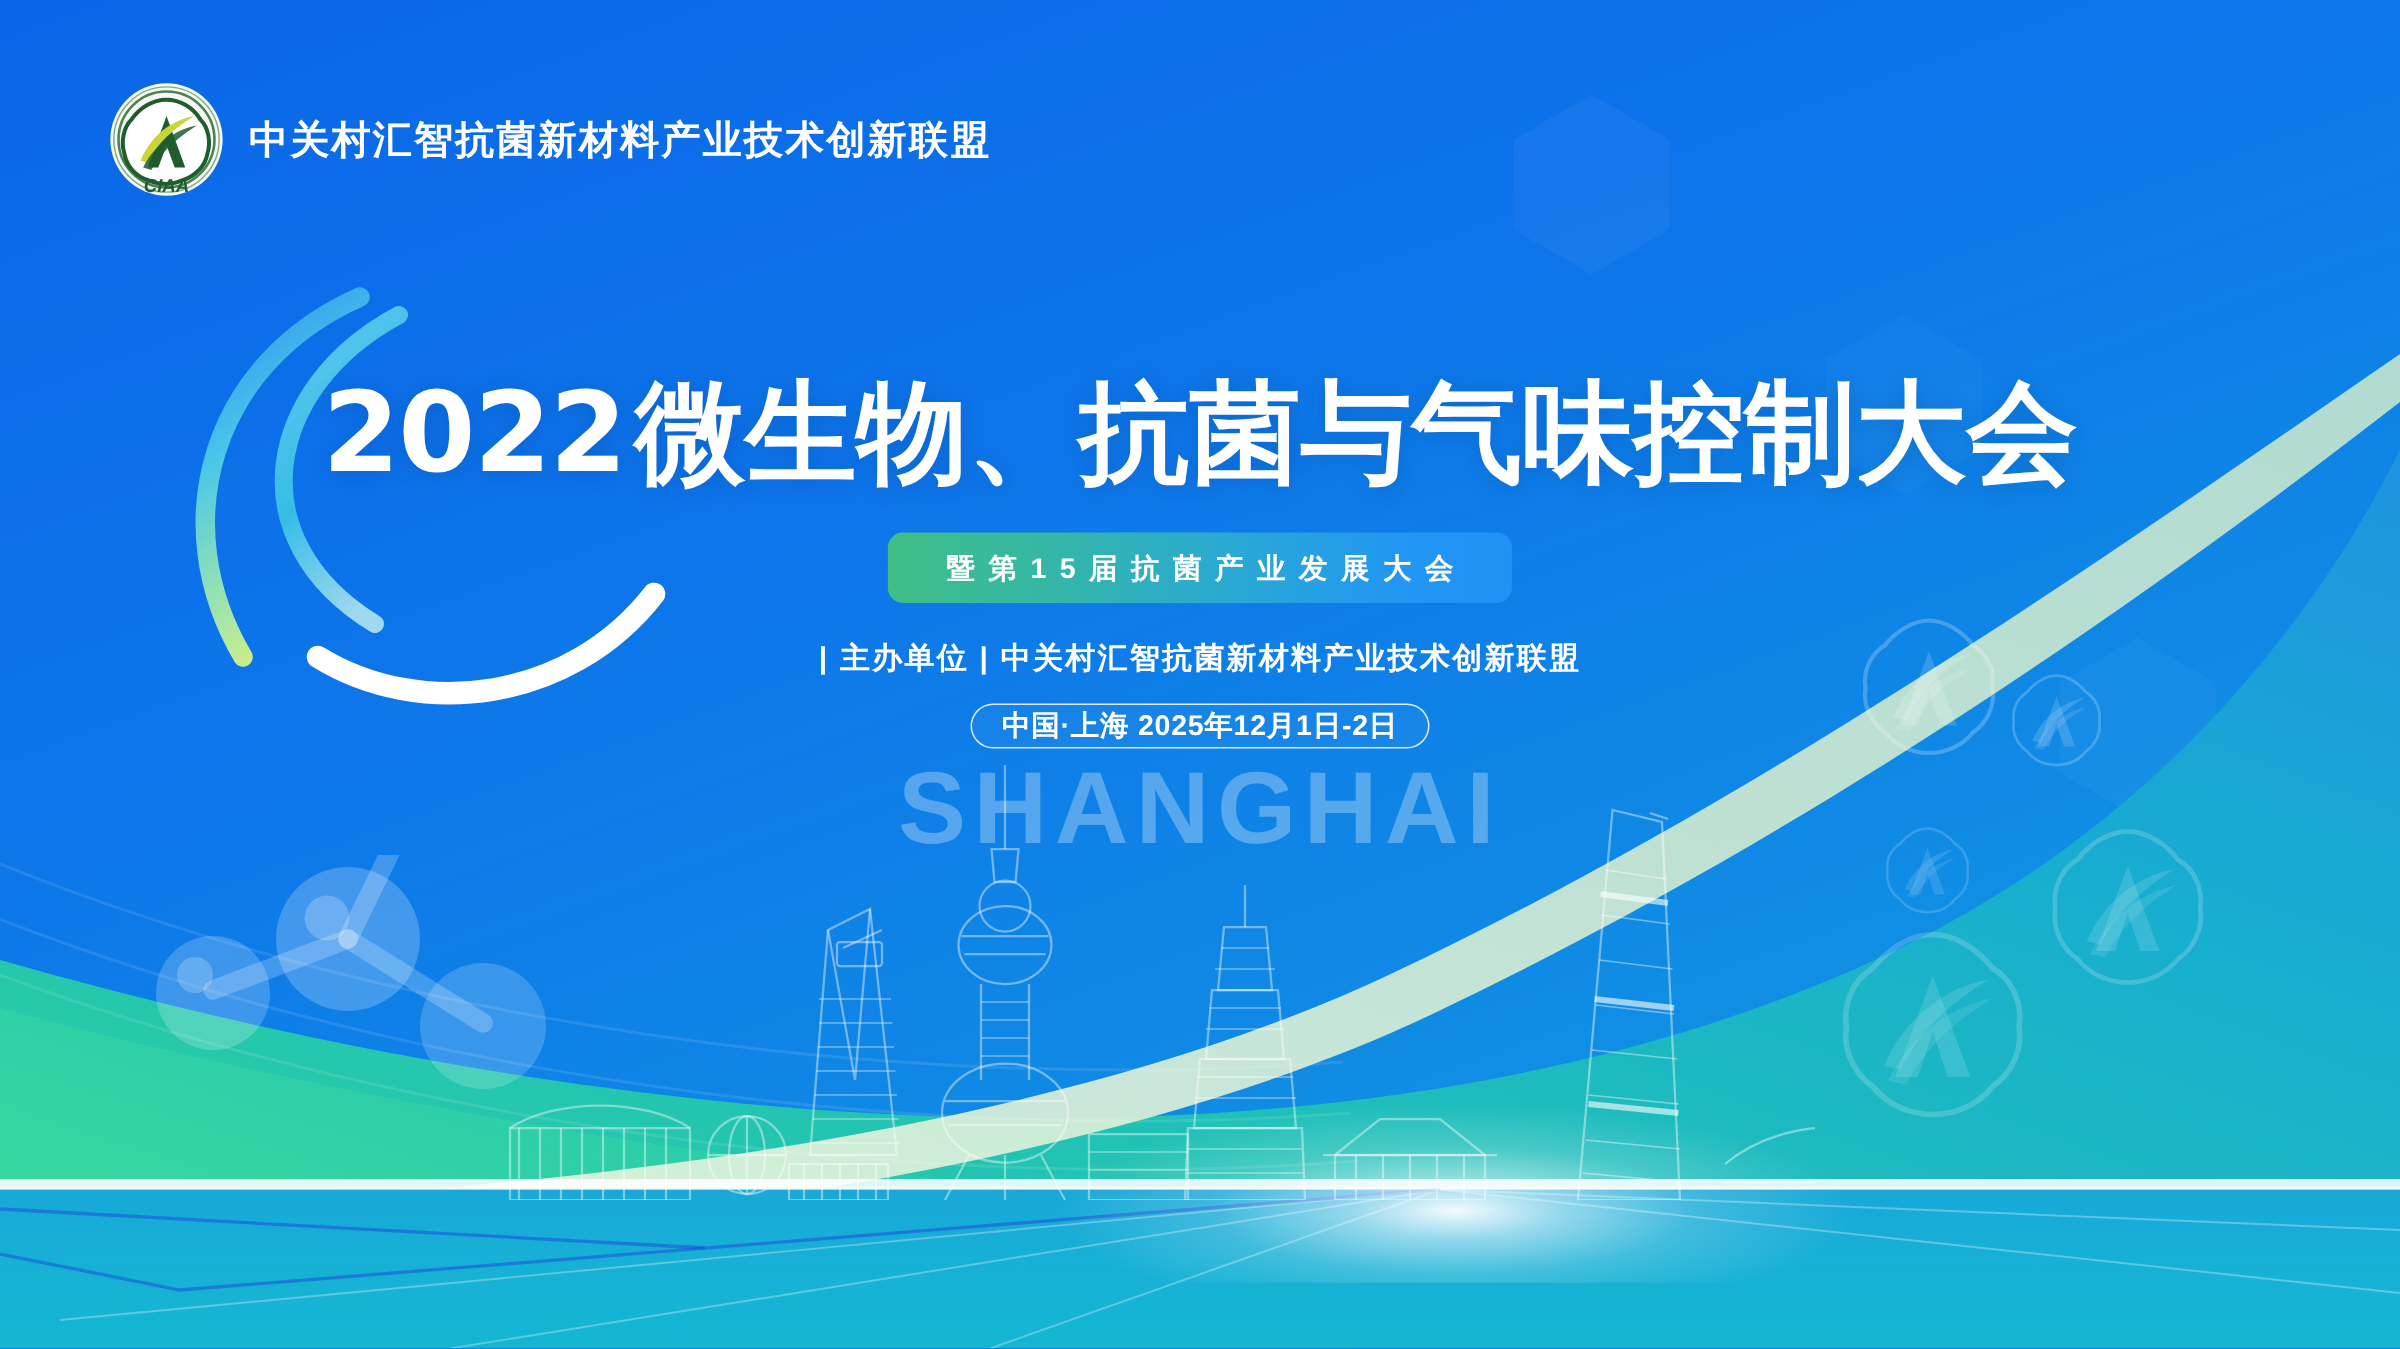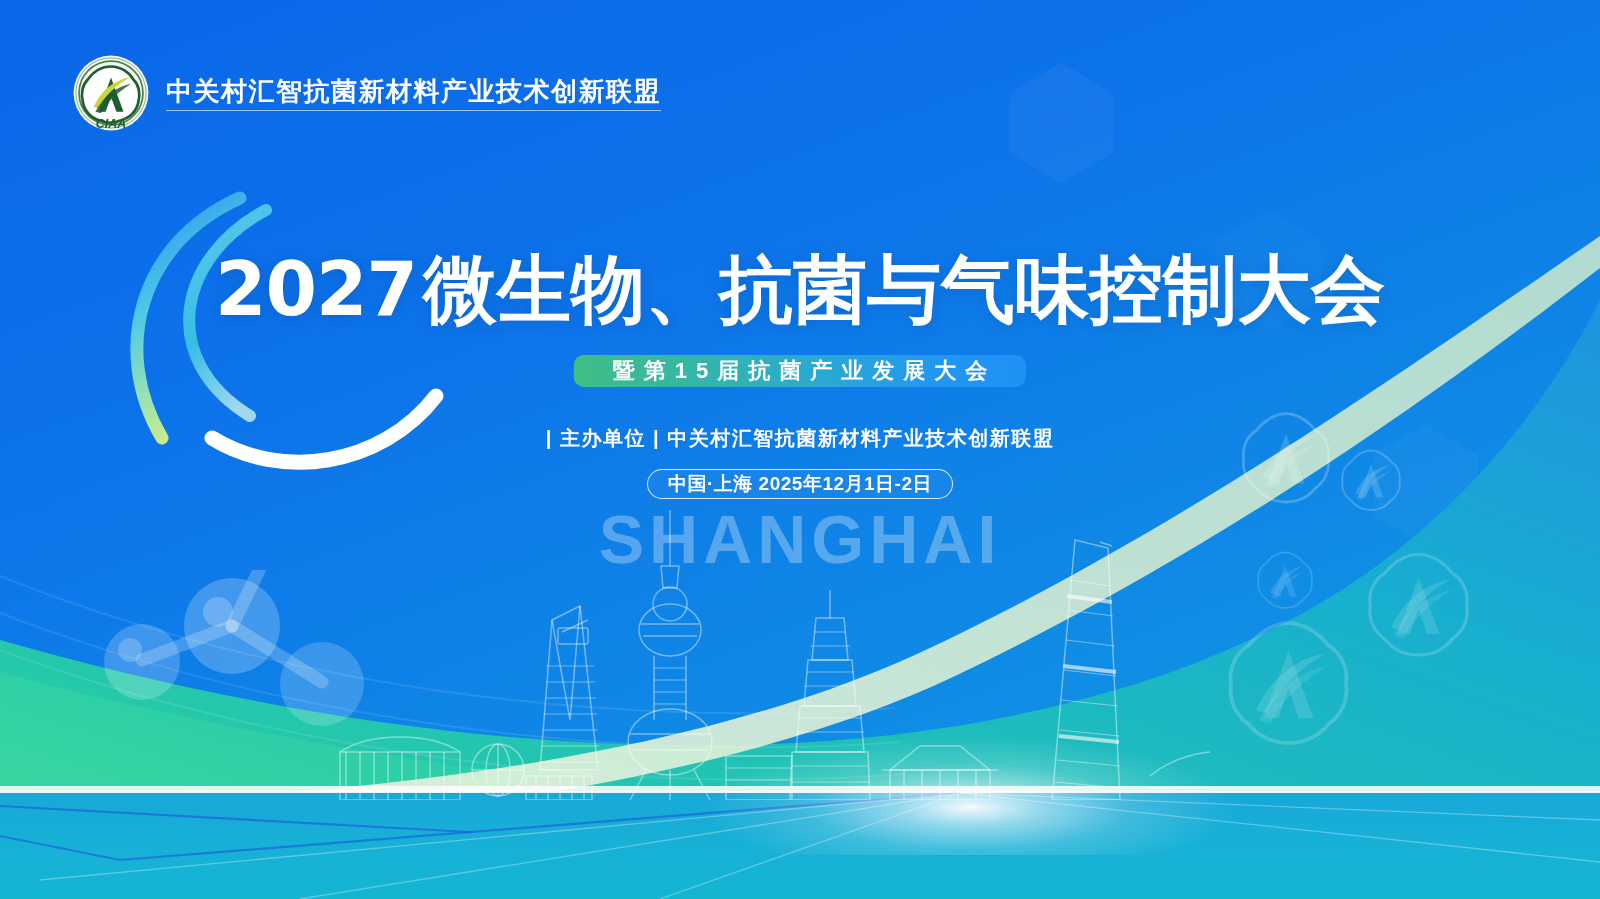--- a/index.html
+++ b/index.html
@@ -29,21 +29,21 @@
     position:absolute; left:700px; top:735px; width:540px; height:120px;
     background:radial-gradient(ellipse at 50% 60%, rgba(255,255,255,.95) 0%, rgba(255,255,255,.55) 18%, rgba(255,255,255,.18) 42%, rgba(255,255,255,0) 70%);
     pointer-events:none;
   }
 
   
   #logo-block {
     position:absolute; left:72px; top:54px; display:flex; align-items:center; gap:16px; z-index:40;
   }
   #logo-mark { width:78px; height:78px; flex:0 0 78px; }
-  #logo-text { display:flex; flex-direction:column; gap:3px; padding-top:2px; }
+  #logo-text { display:flex; gap:3px; padding-top:2px; }
   #logo-cn {
     font-size:26px; font-weight:bold; color:#ffffff; letter-spacing:1.5px;
     line-height:1.15; white-space:nowrap;
   }
   #logo-rule { height:1px; background:rgba(255,255,255,.6); width:100%; }
   #logo-en {
     font-size:11.5px; color:#d8e9fb; letter-spacing:.25px; white-space:nowrap; line-height:1.2;
   }
 
   
@@ -76,24 +76,24 @@
     letter-spacing:0px; white-space:nowrap;
     text-shadow:0 2px 14px rgba(0,40,90,.18);
   }
   #title .year {
     font-family:"DejaVu Sans","Liberation Sans",sans-serif;
     font-weight:bold; letter-spacing:-1px; margin-right:6px;
   }
 
   #subtitle-pill {
     position:absolute; left:50%; transform:translateX(-50%); top:355px;
-    height:32px; padding:0 30px; display:flex; align-items:center; justify-content:center;
+    height:47px; padding:0 30px; display:flex; align-items:center; justify-content:center;
     border-radius:10px;
     background:linear-gradient(90deg,#3fbe85 0%,#35b7a4 24%,#2aa9d4 55%,#2196f3 82%,#2091f5 100%);
-    color:#ffffff; font-size:22px; font-weight:bold; letter-spacing:9px;
+    color:#ffffff; font-size:19px; font-weight:bold; letter-spacing:9px;
     white-space:nowrap; text-indent:9px;
   }
 
   #organizer {
     position:absolute; left:0; right:0; top:425px; text-align:center;
     color:#ffffff; font-size:20px; font-weight:bold; letter-spacing:1.5px; white-space:nowrap;
   }
 
   #date-badge {
     position:absolute; left:50%; transform:translateX(-50%); top:469px;
@@ -336,21 +336,21 @@
     </svg>
     <div id="logo-text">
       <div id="logo-cn">中关村汇智抗菌新材料产业技术创新联盟</div>
       <div id="logo-rule"></div>
     </div>
   </div>
 
   <div id="content">
 
     <div id="title">
-      <span class="year">2027</span><span class="main">微生物、抗菌与气味控制大会</span>
+      <span class="year">2022</span><span class="main">微生物、抗菌与气味控制大会</span>
     </div>
 
     <div id="subtitle-pill">暨第15届抗菌产业发展大会</div>
 
     <div id="organizer">| 主办单位 | 中关村汇智抗菌新材料产业技术创新联盟</div>
 
     <div id="date-badge">中国·上海 2025年12月1日-2日</div>
 
   </div>
 

